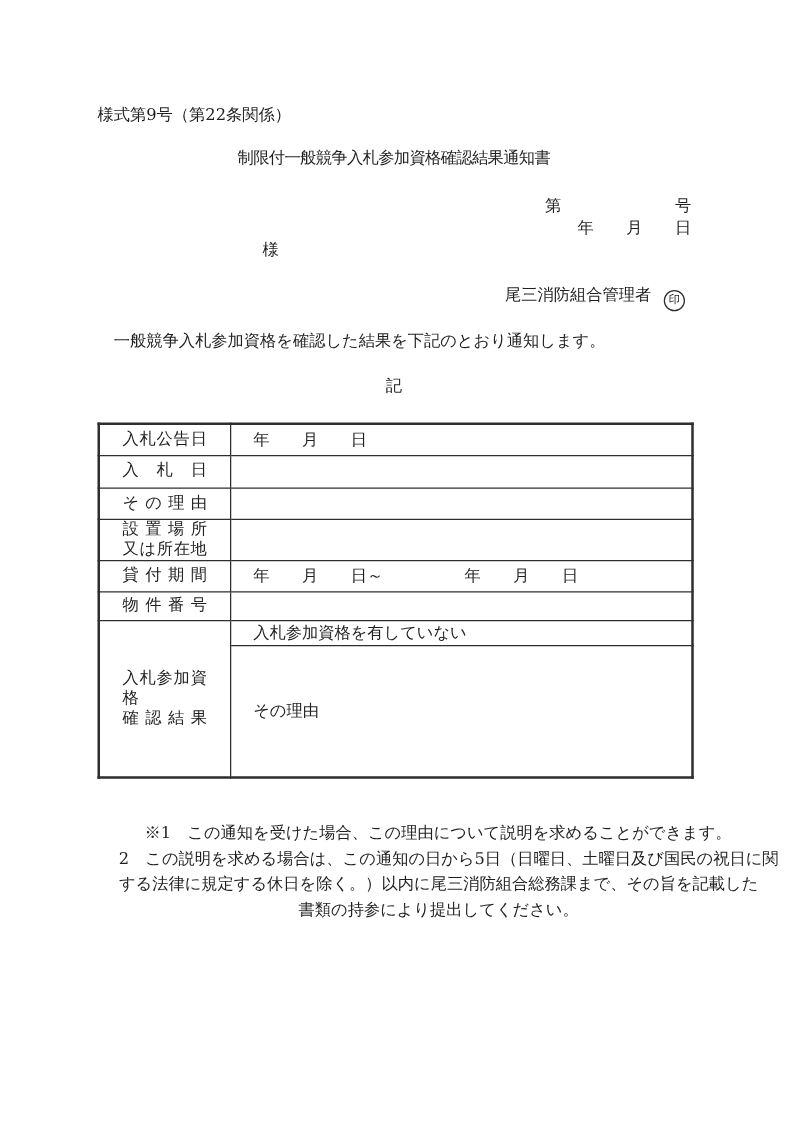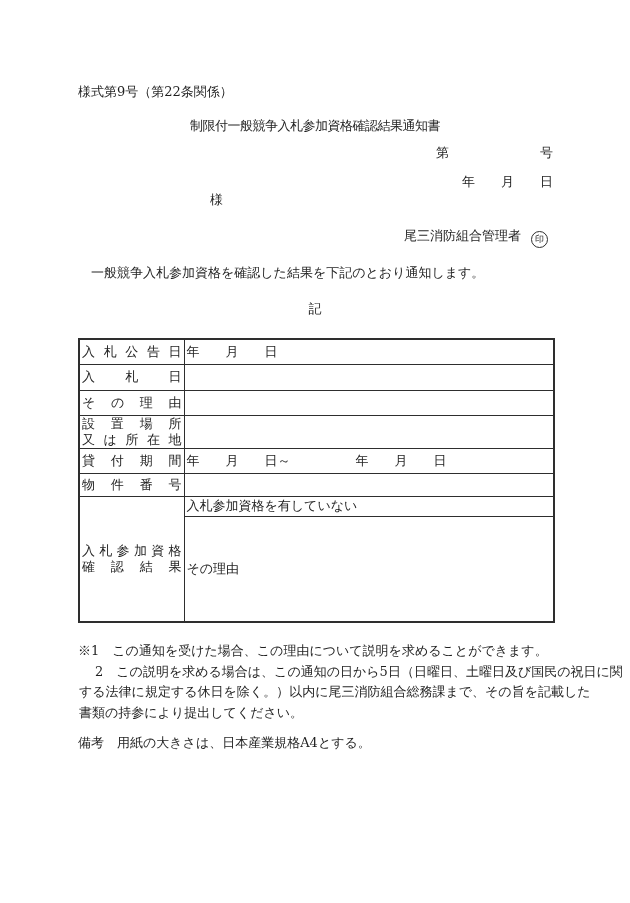--- a/index.html
+++ b/index.html
@@ -14,21 +14,21 @@
     background: #ffffff;
     font-family: "DejaVu Serif", "Liberation Serif", serif;
     color: #1f1f1f;
     font-size: 13px;
     overflow: hidden;
   }
   .abs { position: absolute; white-space: nowrap; }
 
   .form-number   { left: 78px;  top: 83px; }
   .doc-title     { left: 0; right: 0; top: 117px; text-align: center; letter-spacing: -0.5px; }
-  .doc-number    { right: 77px; top: 144px; text-align: left; }
+  .doc-number    { right: 77px; top: 156px; text-align: left; }
   .issue-date    { right: 77px; top: 173px; text-align: right; }
   .addressee     { left: 210px; top: 191px; }
   .issuer        { right: 82px; top: 227px; }
   .seal {
     display: inline-block;
     width: 15px; height: 15px;
     margin-left: 10px;
     border: 1px solid #2e2e2e;
     border-radius: 50%;
     font-size: 9px;
@@ -42,38 +42,38 @@
   .doc-table {
     position: absolute;
     left: 78px; top: 338px;
     width: 475px;
     border-collapse: collapse;
     table-layout: fixed;
     border: 2px solid #2e2e2e;
   }
   .doc-table td {
     border: 1px solid #2e2e2e;
-    padding: 0 2px;
+    padding: 0 18px;
     font-size: 13px;
     vertical-align: middle;
     overflow: hidden;
   }
   .jlabel {
     text-align: justify;
     text-align-last: justify;
     text-justify: inter-character;
     white-space: pre-line;
     line-height: 16px;
   }
   .val { text-align: left; }
   .date-pad { padding-left: 76px; }
   .indent1 { padding-left: 19px; }
   .cell-top { vertical-align: top; padding-top: 2px; margin-left: 24px; }
 
-  .notes { position: absolute; left: 78px; top: 641px; line-height: 20.7px; }
+  .notes { position: absolute; left: 78px; top: 657px; line-height: 20.7px; text-align: center; }
   .notes div { white-space: nowrap; }
   .note-2 { margin-left: 17px; }
   .note-3, .note-4 { margin-left: 1px; }
 
   .remark { left: 78px; top: 734px; }
 </style>
 </head>
 <body>
 
 <div class="page">
@@ -152,15 +152,14 @@
     </tbody>
   </table>
 
   <div class="notes">
     <div class="note-1">※1　この通知を受けた場合、この理由について説明を求めることができます。</div>
     <div class="note-2">2　この説明を求める場合は、この通知の日から5日（日曜日、土曜日及び国民の祝日に関</div>
     <div class="note-3">する法律に規定する休日を除く。）以内に尾三消防組合総務課まで、その旨を記載した</div>
     <div class="note-4">書類の持参により提出してください。</div>
   </div>
 
-  <div class="abs remark">備考　用紙の大きさは、日本産業規格A4とする。</div>
 
 </div>
 
 </body></html>

